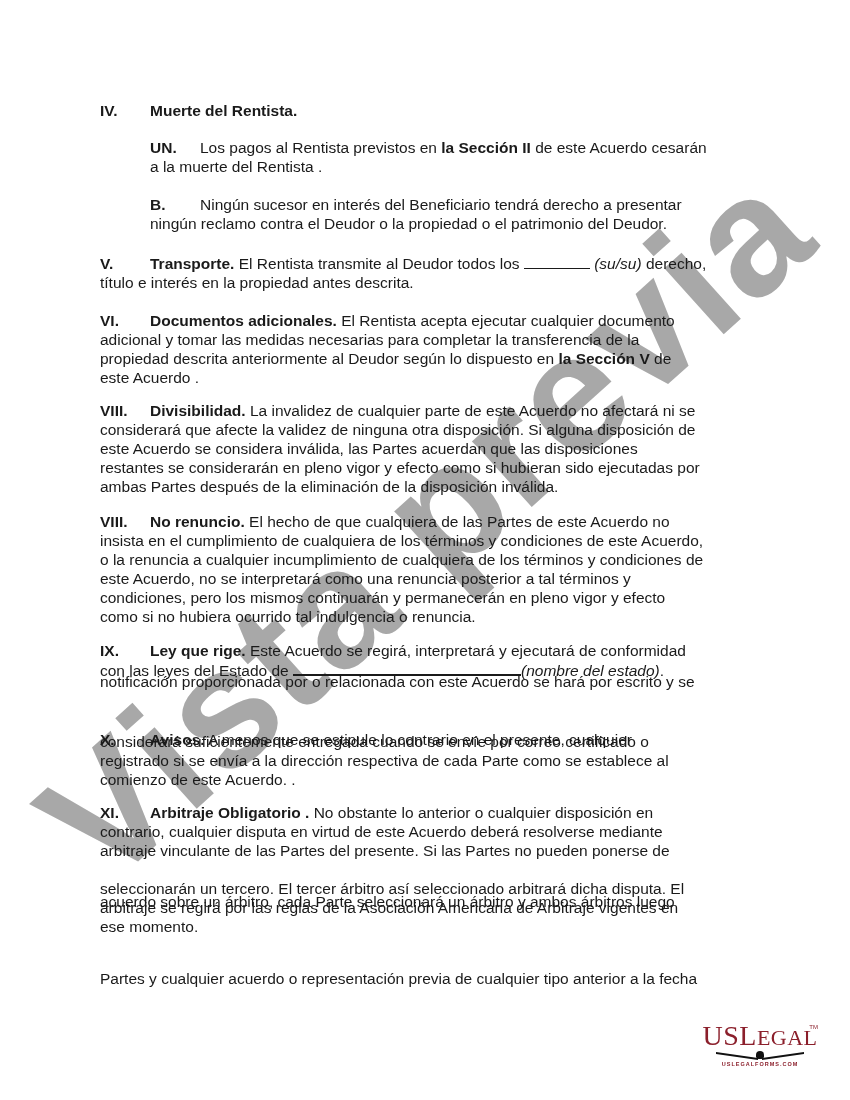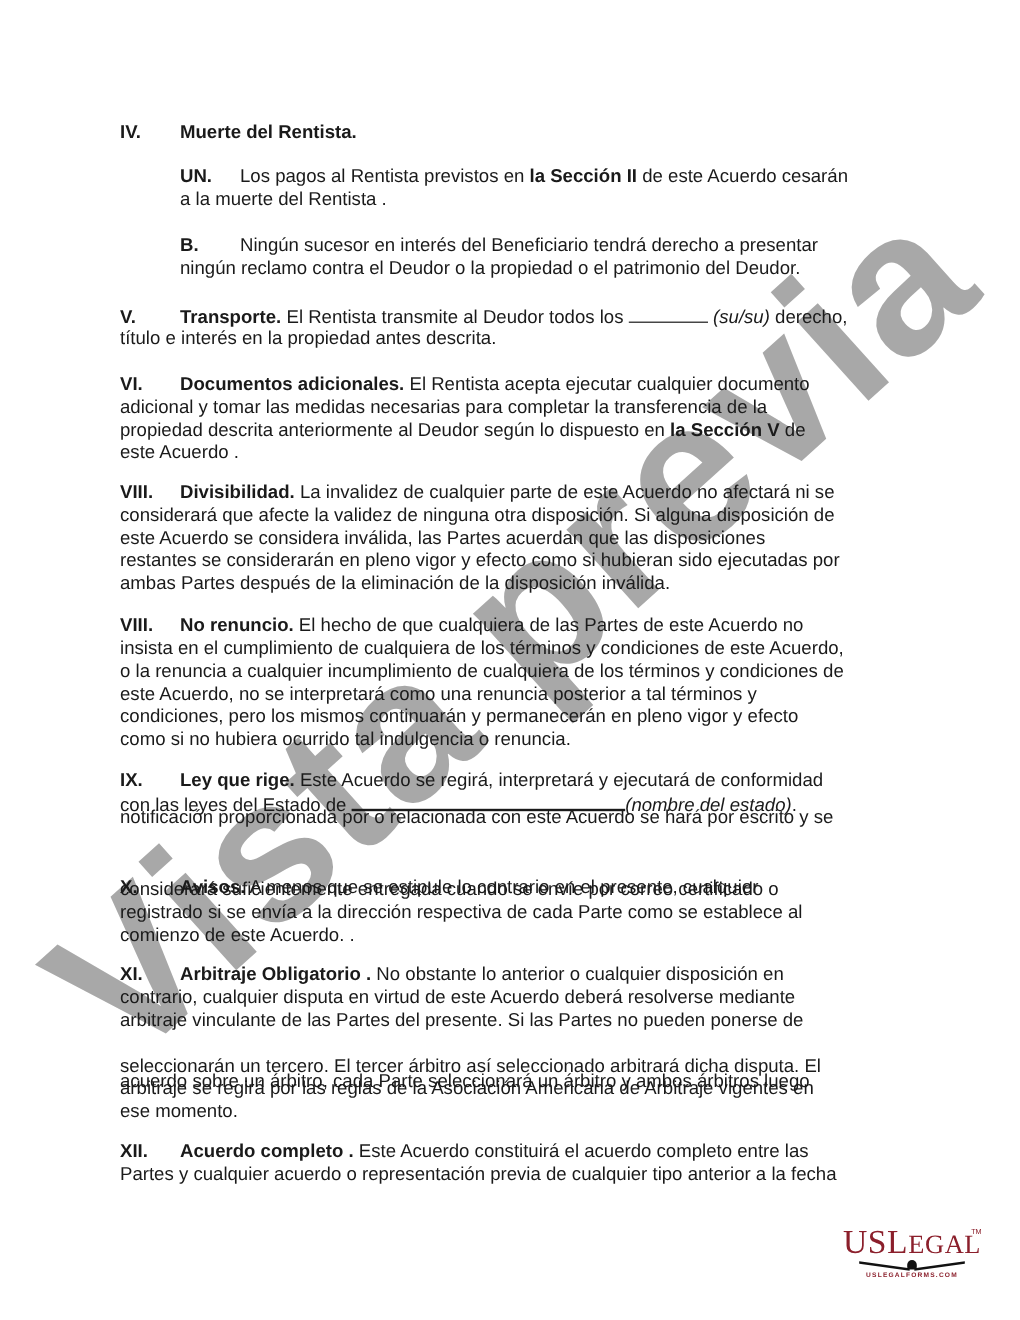--- a/index.html
+++ b/index.html
@@ -100,23 +100,20 @@
     <div class="line" style="top:803px;">
       <span class="num">XI.</span><span class="b">Arbitraje Obligatorio .</span><span> No obstante lo anterior o cualquier disposición en</span>
     </div>
     <div class="line" style="top:822px;text-align:center;">contrario, cualquier disputa en virtud de este Acuerdo deberá resolverse mediante</div>
     <div class="line" style="top:841px;">arbitraje vinculante de las Partes del presente. Si las Partes no pueden ponerse de</div>
     <div class="line" style="top:892px;">acuerdo sobre un árbitro, cada Parte seleccionará un árbitro y ambos árbitros luego</div>
     <div class="line" style="top:879px;">seleccionarán un tercero. El tercer árbitro así seleccionado arbitrará dicha disputa. El</div>
     <div class="line" style="top:898px;">arbitraje se regirá por las reglas de la Asociación Americana de Arbitraje vigentes en</div>
     <div class="line" style="top:917px;">ese momento.</div>
 
-    <div class="line" style="top:950px;">
-      <span class="num">XII.</span><span class="b">Acuerdo completo .</span><span> Este Acuerdo constituirá el acuerdo completo entre las</span>
-    </div>
     <div class="line" style="top:969px;">Partes y cualquier acuerdo o representación previa de cualquier tipo anterior a la fecha</div>
   </div>
 
   <div class="logo">
     <span class="logo-tm">TM</span>
     <div class="logo-main"><span>US</span><span>L</span><span class="sm">EGAL</span></div>
     <div class="logo-eagle">
       <div class="wing wl"></div>
         <div class="body"></div>
         <div class="wing wr"></div>

